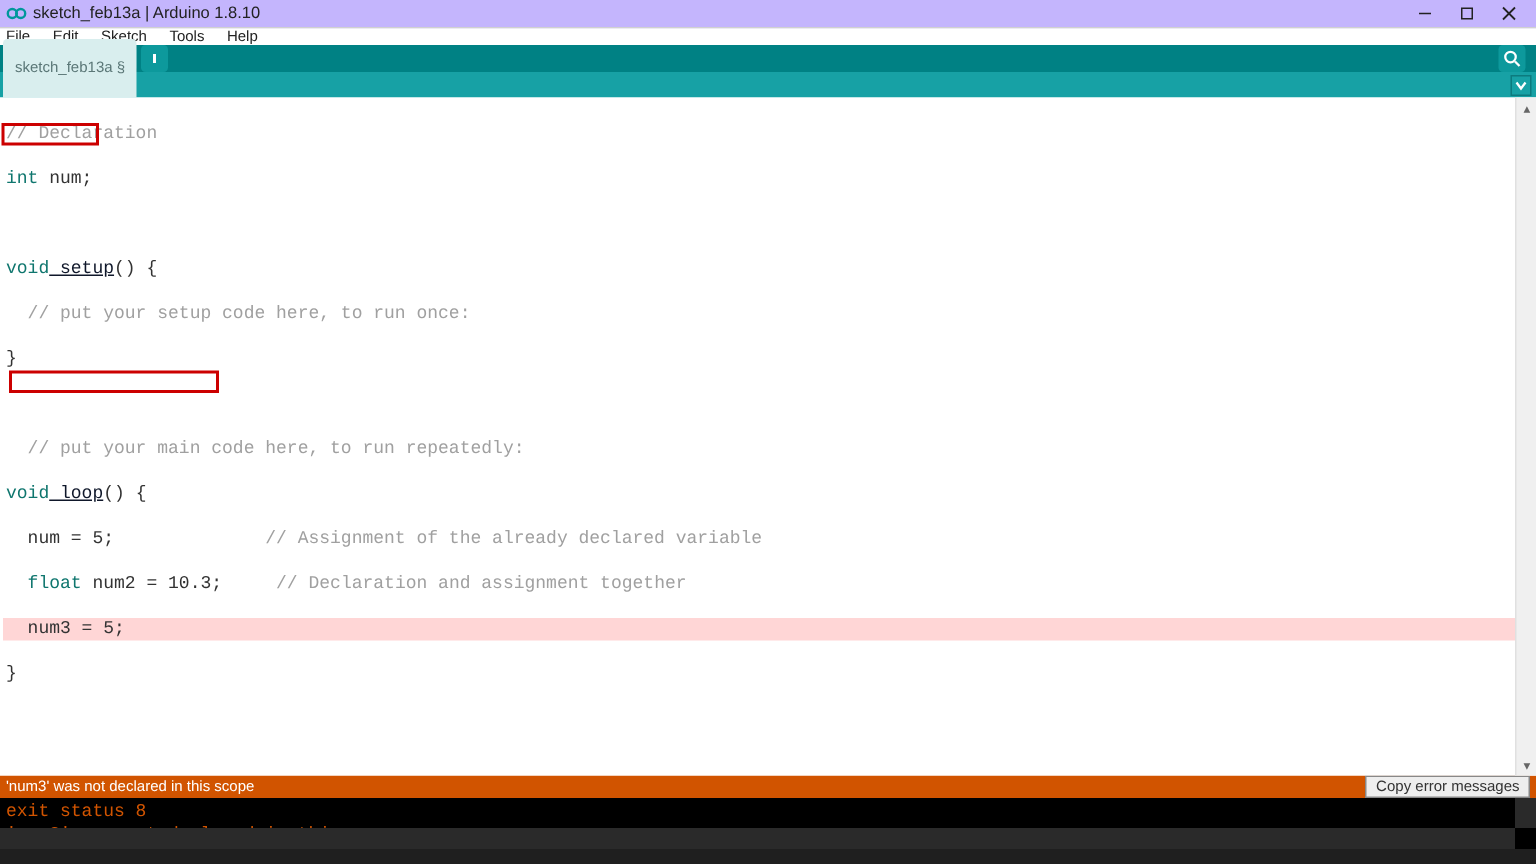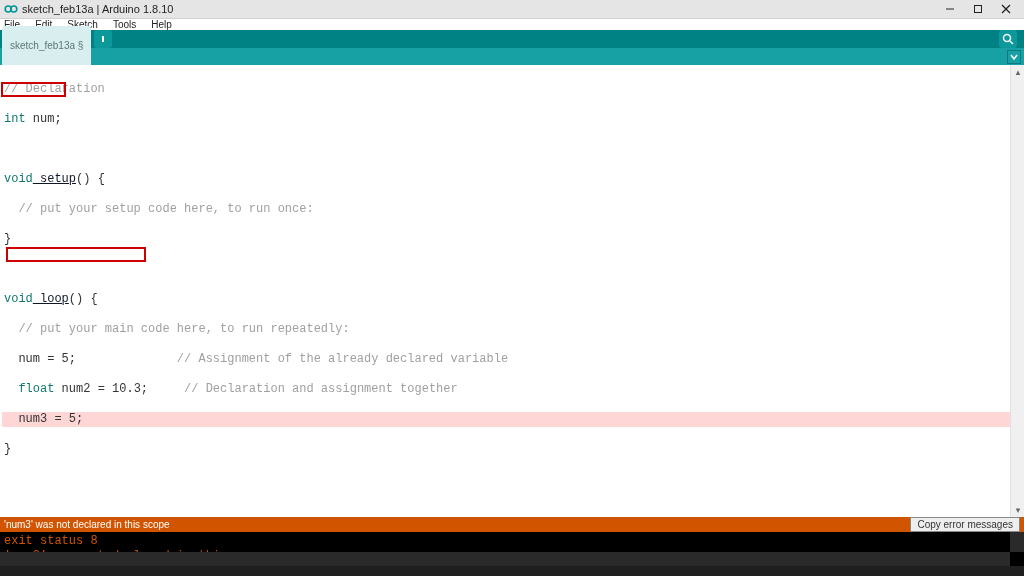--- a/index.html
+++ b/index.html
@@ -1,19 +1,19 @@
 <!DOCTYPE html>
 <html><head>
 <meta charset="utf-8">
 <style>
   * { margin: 0; padding: 0; box-sizing: border-box; }
   html, body { width: 1024px; height: 576px; overflow: hidden; font-family: "Segoe UI", Tahoma, sans-serif; font-size: 11px; background: #fff; }
   .window { display: flex; flex-direction: column; width: 1024px; height: 576px; position: relative; }
   
-  .titlebar { height: 32px; background: #e5e5e5; display: flex; align-items: center; padding: 0 4px; border-bottom: 1px solid #d0d0d0; }
+  .titlebar { height: 32px; background: #c4b5fd; display: flex; align-items: center; padding: 0 4px; border-bottom: 1px solid #d0d0d0; }
   .titlebar .logo { width: 14px; height: 14px; margin-right: 4px; position: relative; }
   .titlebar .logo svg { display:block; }
   .titlebar .title { flex: 0 0 auto; font-size: 11px; color: #222; }
   .titlebar .spacer { flex: 1; }
   .titlebar .winbtn { width: 28px; height: 18px; display: flex; align-items: center; justify-content: center; color: #222; }
   
   .menubar { height: 14px; background: #fff; display: flex; align-items: center; padding: 0 4px; font-size: 10px; color: #222; gap: 15px; }
   .menubar span { cursor: default; }
   
   .toolbar { height: 22px; background: #008184; display: flex; align-items: center; padding: 0 4px; }
@@ -147,22 +147,22 @@
 
   <div class="editorwrap">
     <div class="editor">
 <div class="ln"><span class="cm">// Declaration</span></div>
 <div class="ln"><span class="kw">int</span><span> num;</span></div>
 <div class="ln"></div>
 <div class="ln"><span class="kw">void</span><span class="fn"> setup</span><span>() {</span></div>
 <div class="ln"><span class="cm">  // put your setup code here, to run once:</span></div>
 <div class="ln">}</div>
 <div class="ln"></div>
+<div class="ln"><span class="cm">  // put your main code here, to run repeatedly:</span></div>
 <div class="ln"><span class="kw">void</span><span class="fn"> loop</span><span>() {</span></div>
-<div class="ln"><span class="cm">  // put your main code here, to run repeatedly:</span></div>
 <div class="ln"><span>  num = 5;              </span><span class="cm">// Assignment of the already declared variable</span></div>
 <div class="ln"><span class="kw">  float</span><span> num2 = 10.3;     </span><span class="cm">// Declaration and assignment together</span></div>
 <div class="ln errln">  num3 = 5;</div>
 <div class="ln">}</div>
       <div class="annot1"></div>
       <div class="annot2"></div>
     </div>
     <div class="editor-scroll">
       <span class="up">▴</span>
       <span class="down">▾</span>

